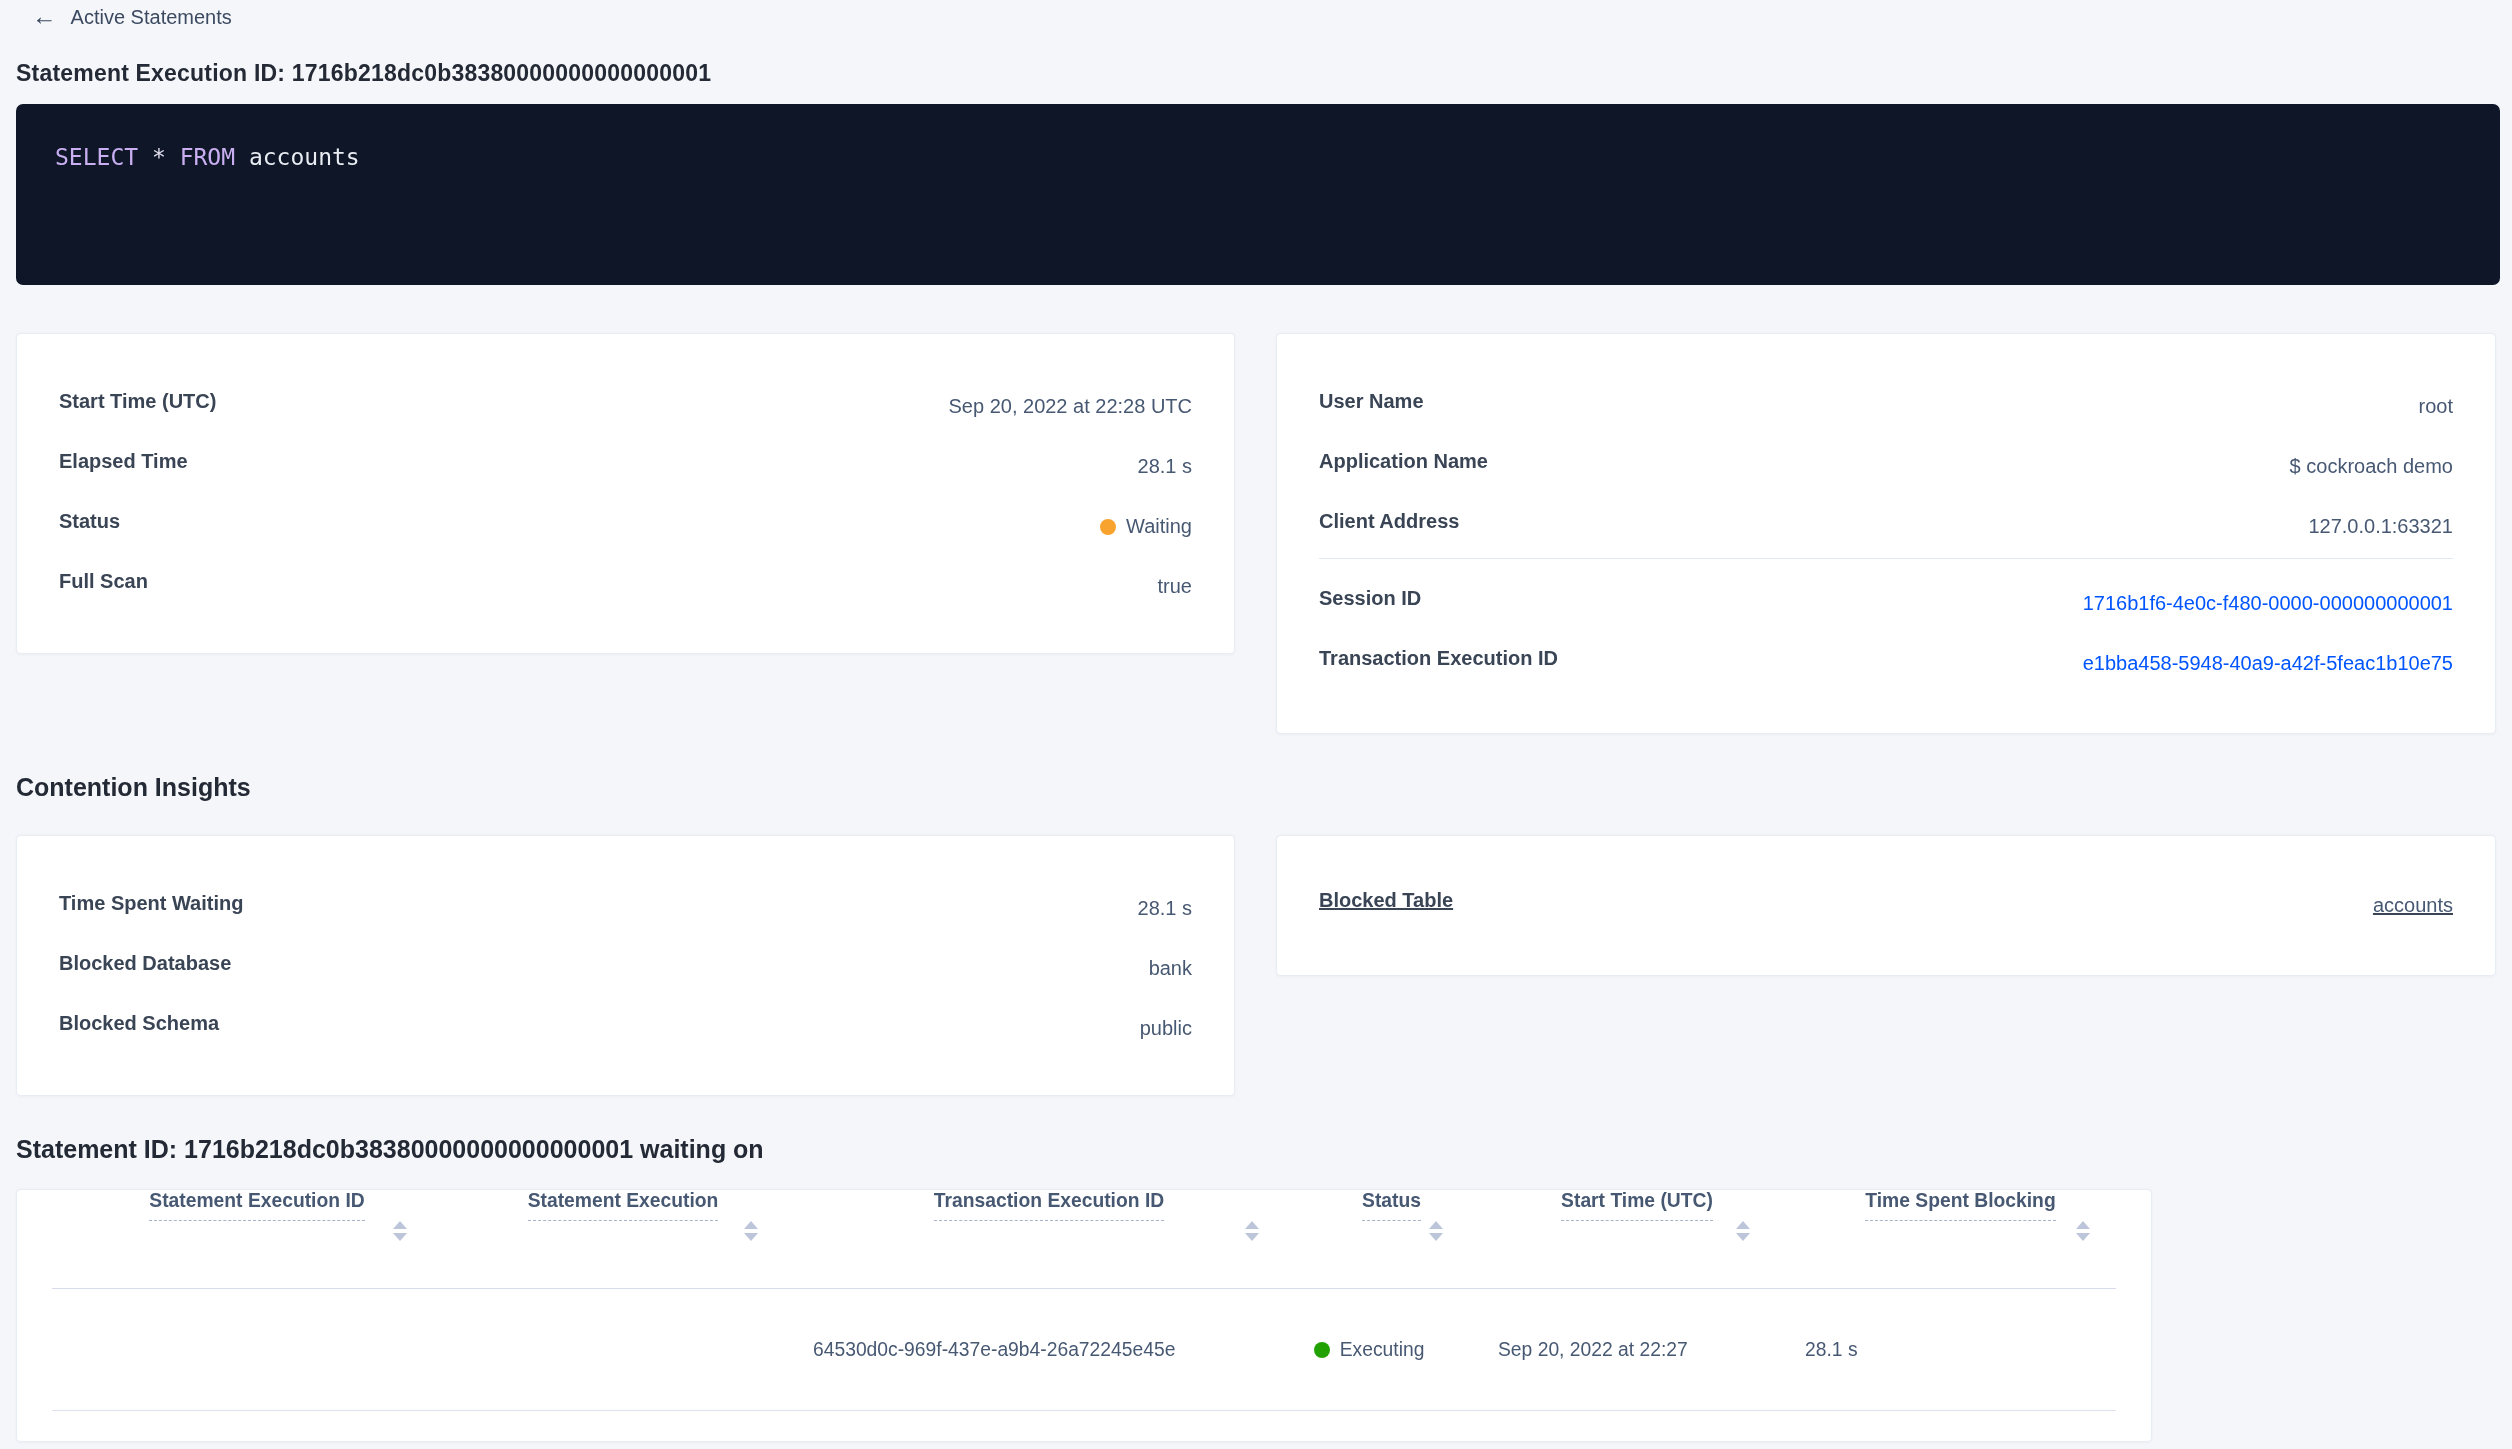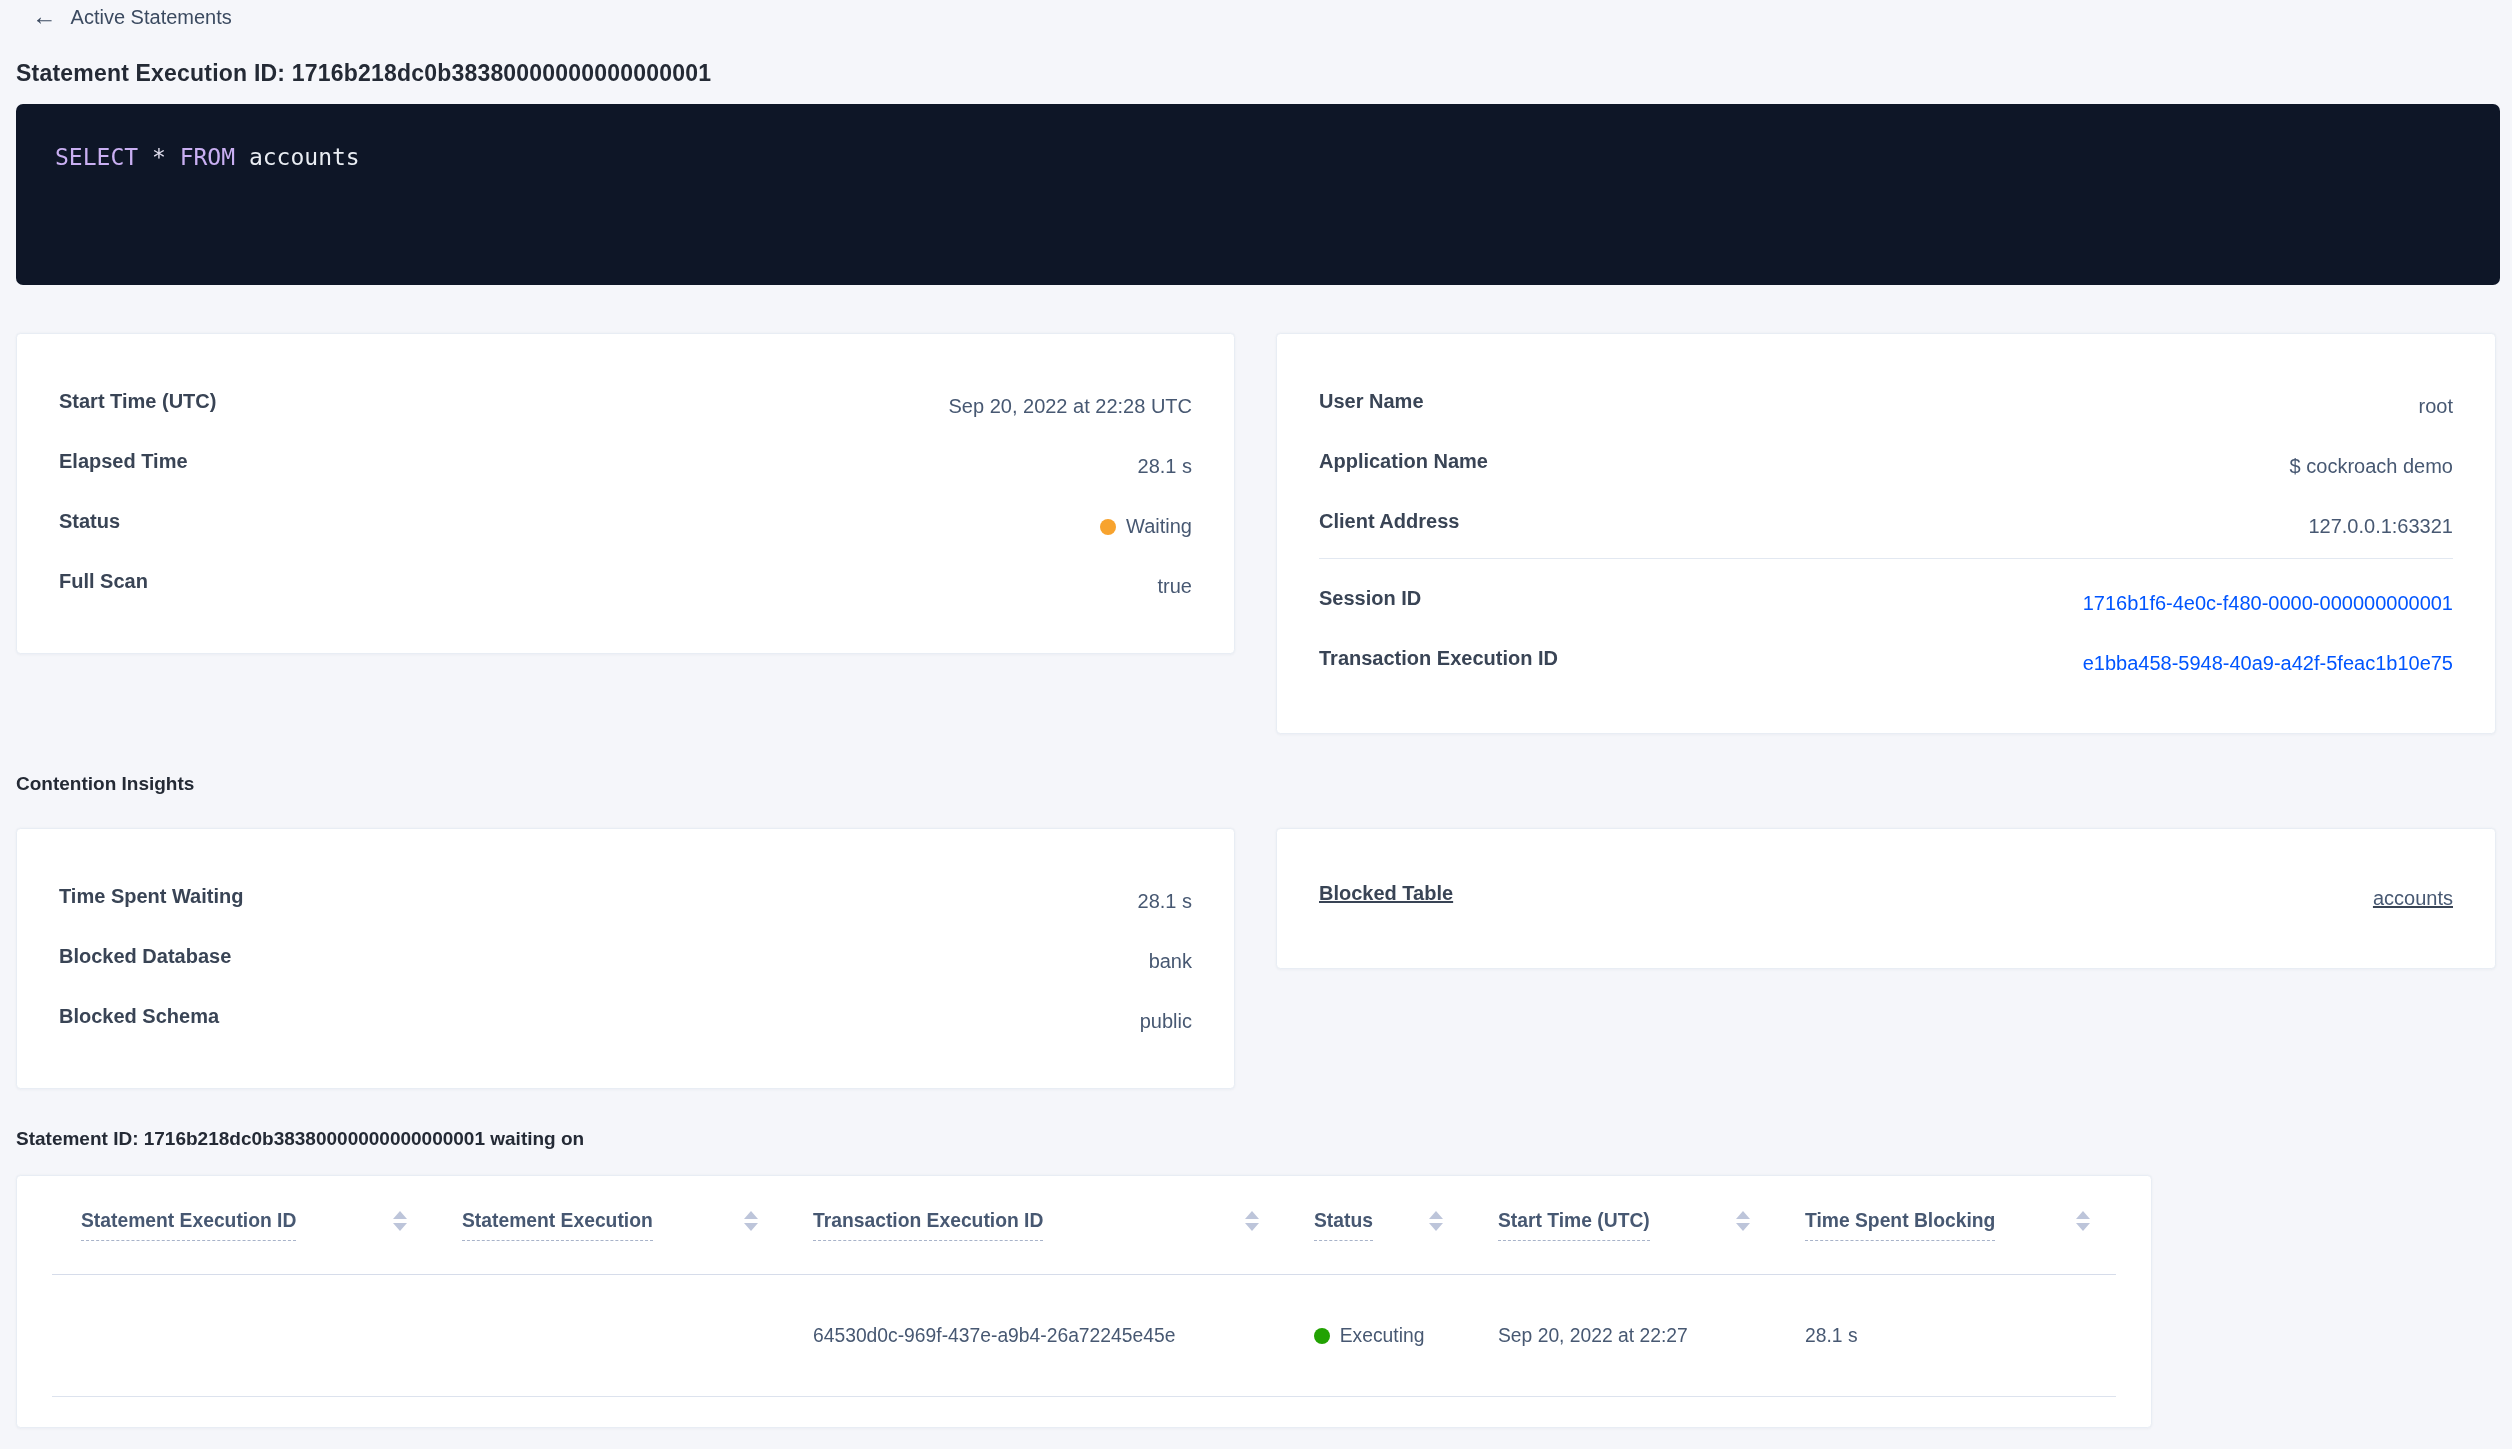--- a/index.html
+++ b/index.html
@@ -71,21 +71,21 @@
     color: var(--link-blue, #0055ff); text-decoration: none; cursor: pointer;
   }
   .divider { border-top: 0.9px solid #e2e8f1; margin: 6.1px 0 9.7px 0; }
 
   .status-value { display: inline-flex; align-items: center; gap: 9.7px; }
   .dot { width: 16px; height: 16px; border-radius: 50%; display: inline-block; flex: 0 0 auto; }
   .dot-waiting   { background: var(--status-waiting-orange, #f7a32e); }
   .dot-executing { background: var(--status-executing-green, #22a202); }
 
   h2.section {
-    font-size: 19px; font-weight: 700; color: #242a35;
+    font-size: 25px; font-weight: 700; color: #242a35;
     margin-top: 39px;
   }
 
   
   .table-card {
     margin-top: 24.6px;
     width: 2136px; height: 253px;
     background: #ffffff;
     border: 0.9px solid #e8edf4;
     border-radius: 4.4px;
@@ -97,20 +97,21 @@
     grid-template-columns: 381px 351px 501px 184px 307px 1fr;
   }
   .thead {
     height: 99px;
     border-bottom: 1.8px solid #d6dcea;
   }
   .th {
     display: flex; align-items: center;
     padding-left: 29px; 
     cursor: pointer;
+    flex-direction: column;
   }
   .th .th-label {
     font-size: 19.3px; font-weight: 700; color: #475872;
     border-bottom: 1.8px dashed #a8b3c9;
     padding-bottom: 8px;
   }
   .sort {
     margin-left: auto; margin-right: 26px;
     display: flex; flex-direction: column; gap: 4.4px;
     padding-bottom: 8px;

